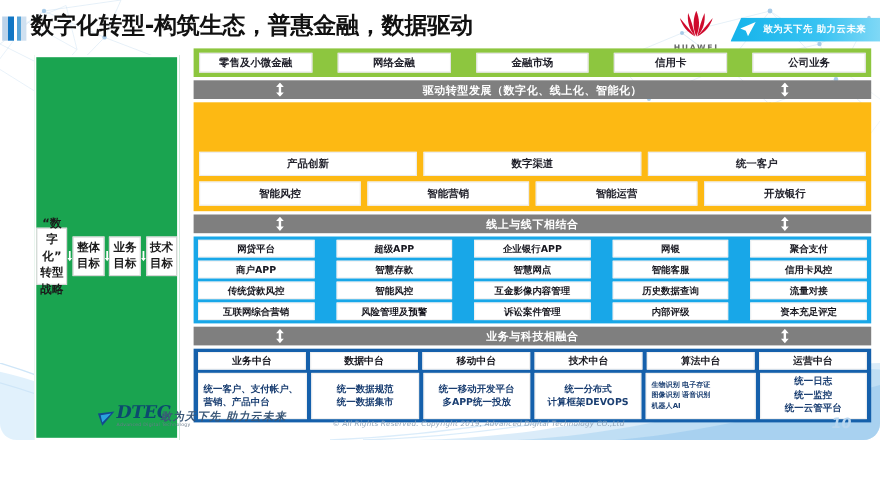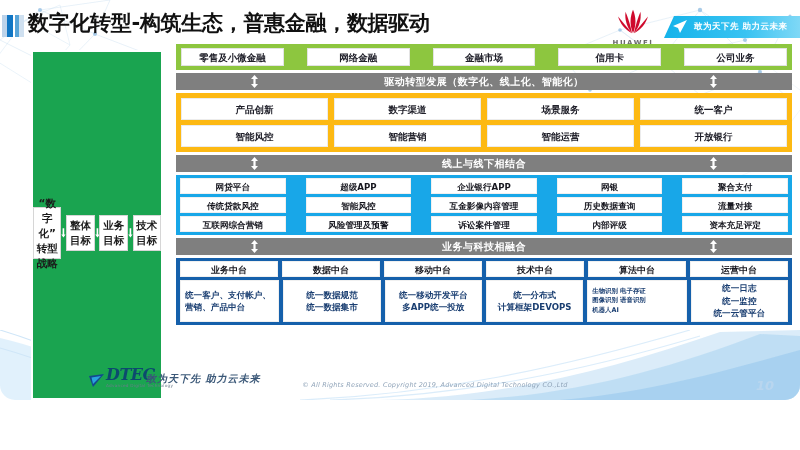--- a/index.html
+++ b/index.html
@@ -51,21 +51,21 @@
   .green-band .cell{flex:1;background:#fff;border:1px solid #e3e3e3;box-sizing:border-box;
      height:18px;line-height:18px;text-align:center;font-size:9.5px;color:#20202a;font-weight:bold;}
 
   .gray-bar{background:#7f7f7f;height:17px;margin-top:3px;position:relative;
      display:flex;align-items:center;justify-content:center;}
   .gray-bar .gb-txt{color:#fff;font-size:10px;font-weight:bold;letter-spacing:.5px;}
   .gb-ar{position:absolute;top:2px;width:9px;height:13px;}
   .gb-ar.l{left:74px;} .gb-ar.r{right:74px;}
 
   .orange-band{background:#fdb913;padding:5px 5px;margin-top:3px;}
-  .orange-row{display:flex;gap:6px;}
+  .orange-row{display:flex;gap:6px;margin-top:40px;}
   .orange-row+.orange-row{margin-top:5px;}
   .orange-band .cell{flex:1;background:#fff;border:1px solid #ececec;box-sizing:border-box;
      height:22px;line-height:22px;text-align:center;font-size:9.5px;color:#20202a;font-weight:bold;}
 
   .blue-band{background:#18a7e8;padding:3px 4px;margin-top:3px;}
   .blue-row{display:flex;gap:20px;}
   .blue-row+.blue-row{margin-top:3px;}
   .blue-band .cell{flex:1;background:#fff;border:1px solid #f0f0f0;box-sizing:border-box;
      height:16px;line-height:16px;text-align:center;font-size:8.6px;color:#17171f;font-weight:bold;
      overflow:hidden;white-space:nowrap;}
@@ -231,21 +231,20 @@
       <span class="gb-txt">驱动转型发展（数字化、线上化、智能化）</span>
       <svg class="gb-ar r" viewBox="0 0 9 13">
         <path d="M4.5 0 L8 4 H5.6 V9 H8 L4.5 13 L1 9 H3.4 V4 H1Z" fill="#ffffff"></path>
       </svg>
     </div>
 
     <div class="orange-band" id="orange-band">
         <div class="orange-row">
           <div class="cell">产品创新</div>
           <div class="cell">数字渠道</div>
-          <div class="cell">场景服务</div>
           <div class="cell">统一客户</div>
         </div>
         <div class="orange-row">
           <div class="cell">智能风控</div>
           <div class="cell">智能营销</div>
           <div class="cell">智能运营</div>
           <div class="cell">开放银行</div>
         </div>
       </div>
 
@@ -259,20 +258,27 @@
       </svg>
     </div>
 
     <div class="blue-band" id="blue-band">
         <div class="blue-row">
           <div class="cell">网贷平台</div>
           <div class="cell">超级APP</div>
           <div class="cell">企业银行APP</div>
           <div class="cell">网银</div>
           <div class="cell">聚合支付</div>
+        </div>
+        <div class="blue-row">
+          <div class="cell">商户APP</div>
+          <div class="cell">智慧存款</div>
+          <div class="cell">智慧网点</div>
+          <div class="cell">智能客服</div>
+          <div class="cell">信用卡风控</div>
         </div>
         <div class="blue-row">
           <div class="cell">传统贷款风控</div>
           <div class="cell">智能风控</div>
           <div class="cell">互金影像内容管理</div>
           <div class="cell">历史数据查询</div>
           <div class="cell">流量对接</div>
         </div>
         <div class="blue-row">
           <div class="cell">互联网综合营销</div>

